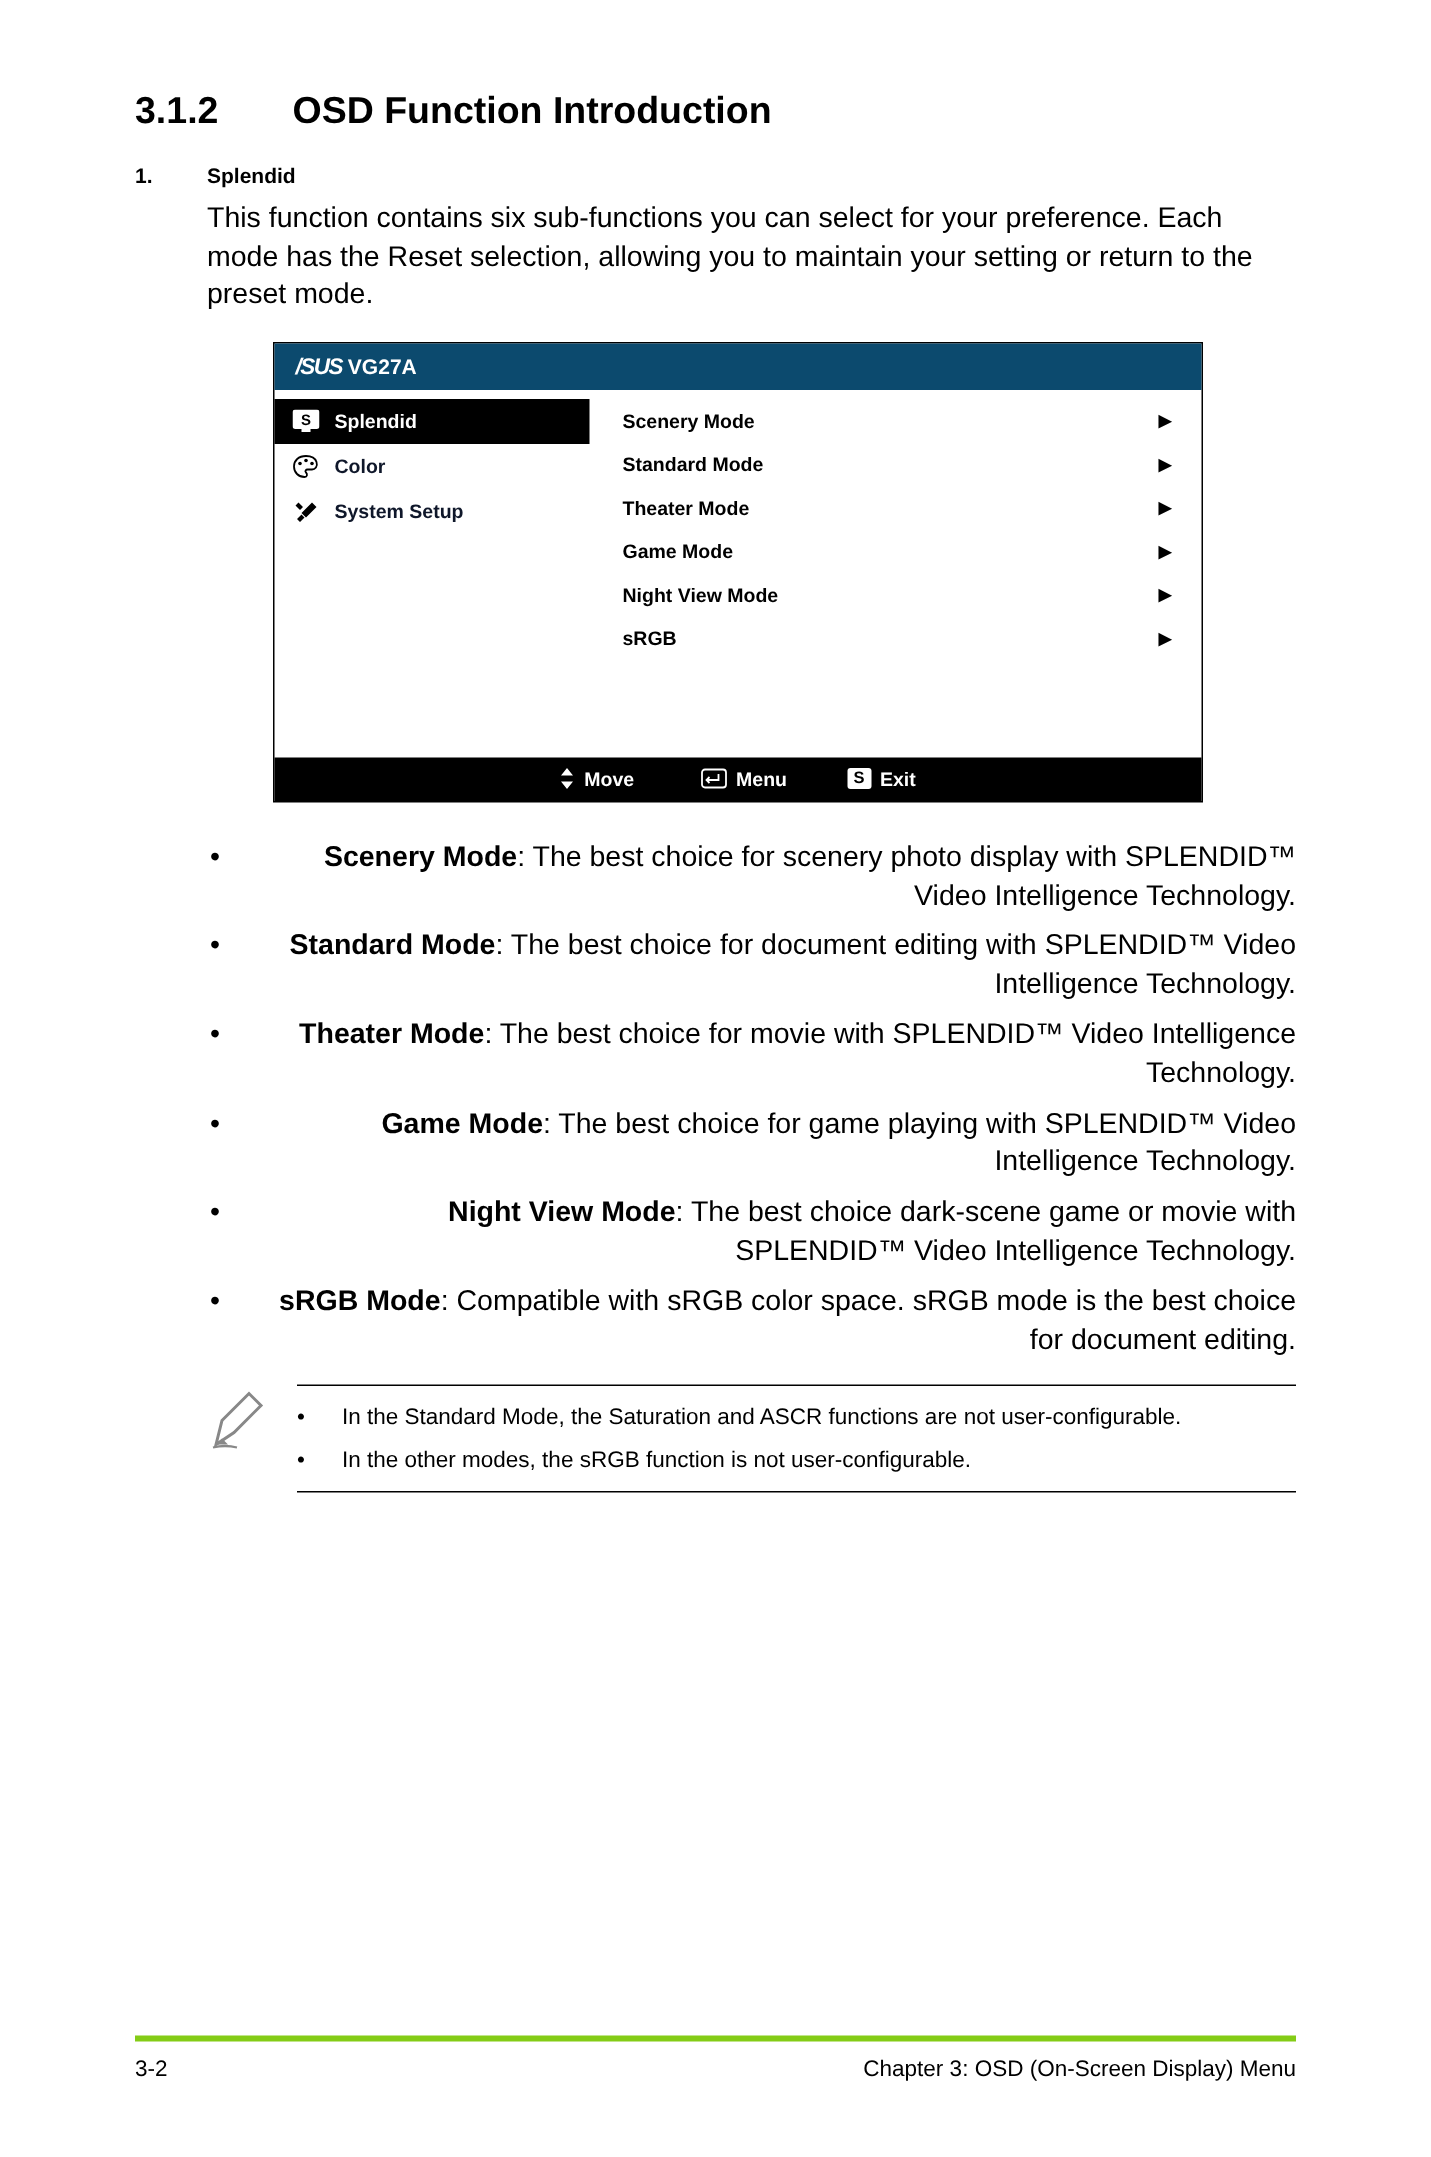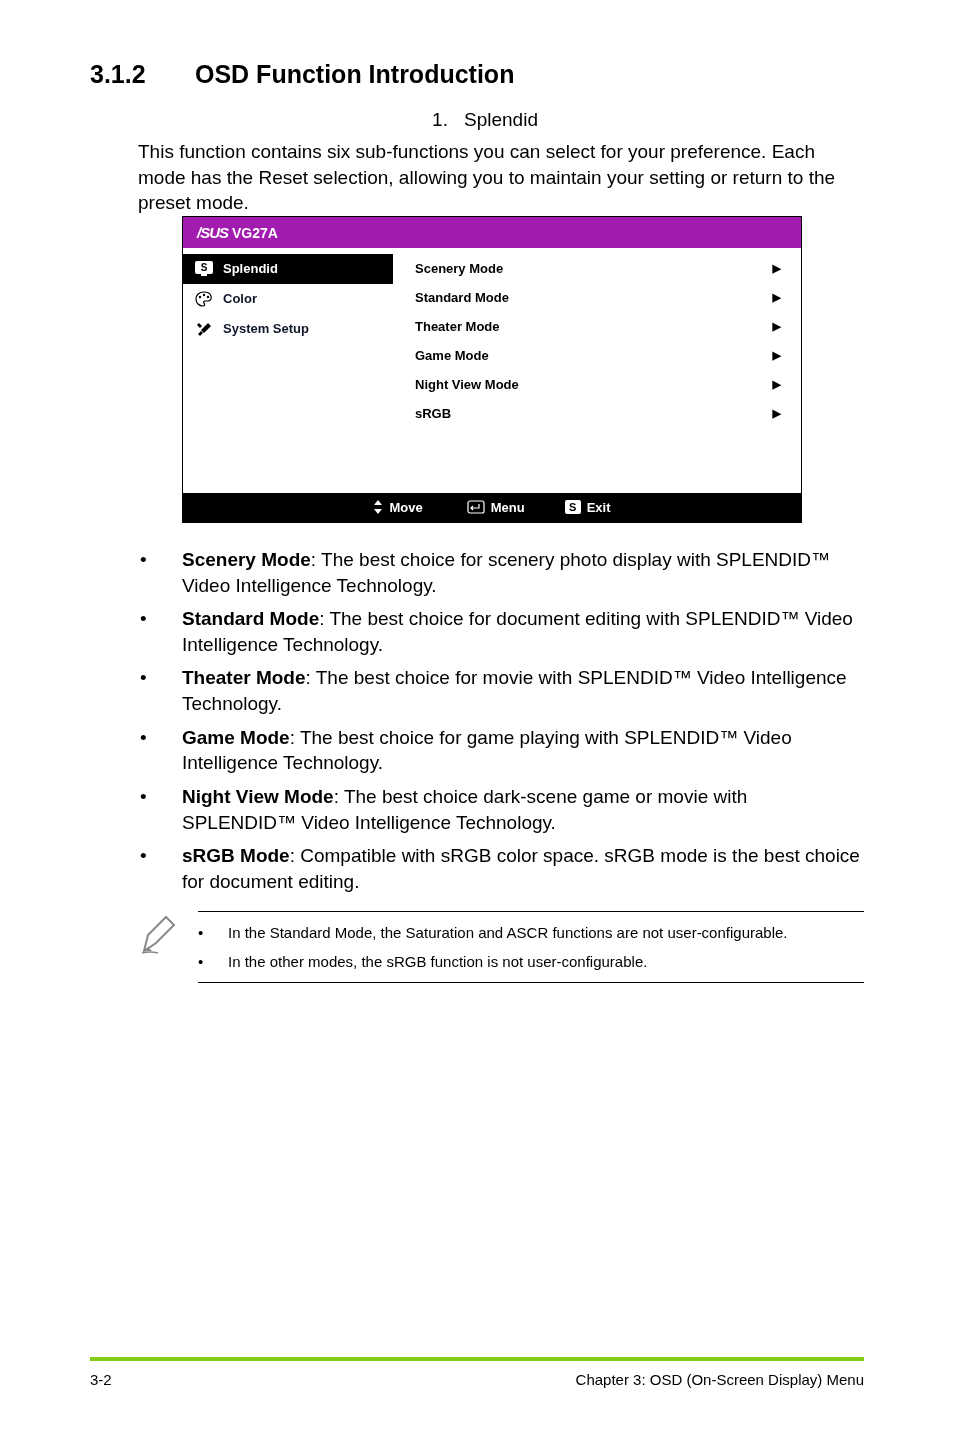--- a/index.html
+++ b/index.html
@@ -12,40 +12,40 @@
     position: relative;
     padding: 60px 90px 0 90px;
   }
   .heading {
     font-size: 25px;
     font-weight: bold;
     margin-bottom: 20px;
   }
   .heading-num { display: inline-block; width: 105px; }
   .sub-heading {
-    font-size: 19px;
-    font-weight: normal;
+    font-size: 14px;
+    font-weight: bold;
     margin-bottom: 8px;
-    text-align: center;
   }
   .sub-heading-num { display: inline-block; width: 48px; }
   .body-text {
     font-size: 19px;
     line-height: 1.35;
     margin-left: 48px;
+    margin-bottom: 18px;
   }
   .osd-menu {
     margin-left: 92px;
     width: 620px;
     border: 1px solid #000;
     background: #fff;
     margin-bottom: 24px;
   }
   .osd-title {
-    background: #a21caf;
+    background: #0c4a6e;
     color: #fff;
     padding: 7px 14px;
     font-size: 14px;
     font-weight: bold;
   }
   .osd-asus {
     color: #fff;
     font-weight: bold;
     letter-spacing: -1px;
     font-style: italic;
@@ -125,21 +125,21 @@
   .bullet-item {
     display: flex;
     margin-bottom: 8px;
   }
   .bullet-marker {
     width: 44px;
     flex-shrink: 0;
     text-align: left;
     padding-left: 2px;
   }
-  .bullet-text { flex: 1; }
+  .bullet-text { flex: 1; text-align: right; }
   .note-block {
     display: flex;
     margin-left: 48px;
     margin-top: 16px;
     gap: 18px;
     align-items: flex-start;
   }
   .pencil-icon {
     width: 42px;
     flex-shrink: 0;

